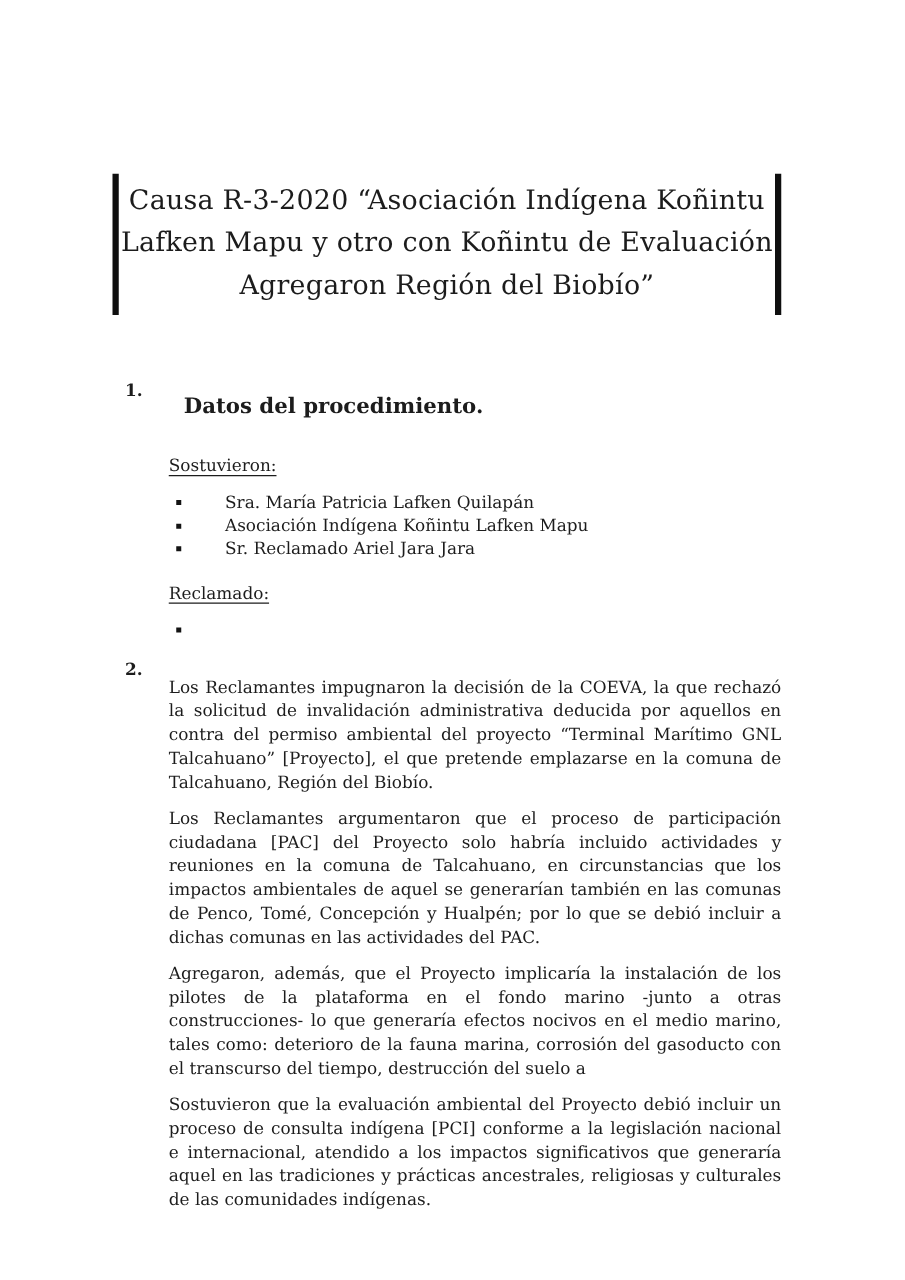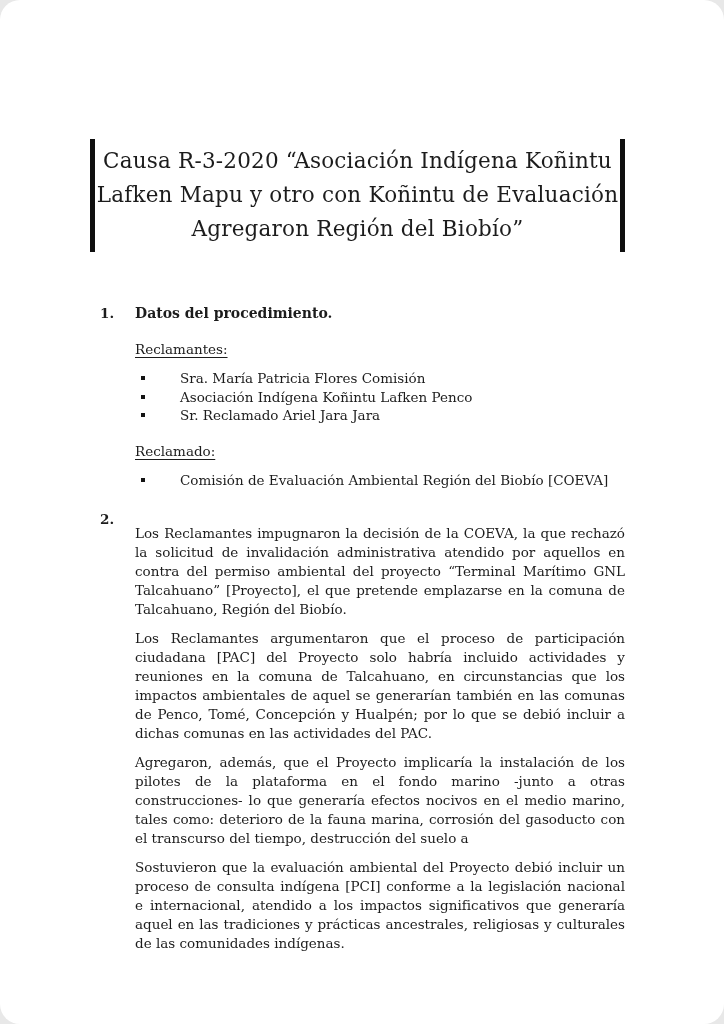--- a/index.html
+++ b/index.html
@@ -9,21 +9,20 @@
   }
   .page {
     position: relative;
     width: 724px;
     height: 1024px;
     margin: 0 auto;
     background: #ffffff;
     color: #1c1c1c;
     font-family: "DejaVu Serif", "Liberation Serif", serif;
     overflow: hidden;
-    border-radius: 20px;
   }
 
   
   .title-block {
     position: absolute;
     left: 90px;
     top: 139px;
     width: 535px;
     display: flex;
     align-items: stretch;
@@ -58,22 +57,22 @@
     display: grid;
     grid-template-columns: 35px 1fr;
   }
   .sec + .sec { margin-top: 21px; }
   .sec-num {
     grid-column: 1;
     font-weight: bold;
   }
   .sec-heading {
     grid-column: 2;
-    margin: 0;
-    font-size: 14px;
+    margin: 12px;
+    font-size: 17px;
     font-weight: bold;
     line-height: 19px;
     text-align: justify;
   }
   .sec-body { grid-column: 2; }
 
   .party-label {
     margin: 17px 0 10px;
     text-decoration: underline;
     text-underline-offset: 3px;
@@ -119,55 +118,54 @@
 
   <main class="content">
 
     <section class="sec">
       <span class="sec-num">1.</span>
       <h2 class="sec-heading">Datos del procedimiento.</h2>
 
       <div class="sec-body">
 
         <div class="party-group">
-          <div class="party-label">Reclamantes:</div>
+          <div class="party-label">Sostuvieron:</div>
           <ul class="party-list">
             <li class="party-item">
               <span class="sq"></span>
-              <span>Sra. María Patricia Flores Comisión</span>
+              <span>Sra. María Patricia Lafken Quilapán</span>
             </li>
             <li class="party-item">
               <span class="sq"></span>
-              <span>Asociación Indígena Koñintu Lafken Penco</span>
+              <span>Asociación Indígena Koñintu Lafken Mapu</span>
             </li>
             <li class="party-item">
               <span class="sq"></span>
               <span>Sr. Reclamado Ariel Jara Jara</span>
             </li>
           </ul>
         </div>
 
         <div class="party-group">
           <div class="party-label">Reclamado:</div>
           <ul class="party-list">
             <li class="party-item">
               <span class="sq"></span>
-              <span>Comisión de Evaluación Ambiental Región del Biobío [COEVA]</span>
             </li>
           </ul>
         </div>
 
       </div>
     </section>
 
     <section class="sec">
       <span class="sec-num">2.</span>
 
       <div class="sec-body paras">
-        <p class="para">Los Reclamantes impugnaron la decisión de la COEVA, la que rechazó la solicitud de invalidación administrativa atendido por aquellos en contra del permiso ambiental del proyecto “Terminal Marítimo GNL Talcahuano” [Proyecto], el que pretende emplazarse en la comuna de Talcahuano, Región del Biobío.</p>
+        <p class="para">Los Reclamantes impugnaron la decisión de la COEVA, la que rechazó la solicitud de invalidación administrativa deducida por aquellos en contra del permiso ambiental del proyecto “Terminal Marítimo GNL Talcahuano” [Proyecto], el que pretende emplazarse en la comuna de Talcahuano, Región del Biobío.</p>
         <p class="para">Los Reclamantes argumentaron que el proceso de participación ciudadana [PAC] del Proyecto solo habría incluido actividades y reuniones en la comuna de Talcahuano, en circunstancias que los impactos ambientales de aquel se generarían también en las comunas de Penco, Tomé, Concepción y Hualpén; por lo que se debió incluir a dichas comunas en las actividades del PAC.</p>
         <p class="para">Agregaron, además, que el Proyecto implicaría la instalación de los pilotes de la plataforma en el fondo marino -junto a otras construcciones- lo que generaría efectos nocivos en el medio marino, tales como: deterioro de la fauna marina, corrosión del gasoducto con el transcurso del tiempo, destrucción del suelo a</p>
         <p class="para">Sostuvieron que la evaluación ambiental del Proyecto debió incluir un proceso de consulta indígena [PCI] conforme a la legislación nacional e internacional, atendido a los impactos significativos que generaría aquel en las tradiciones y prácticas ancestrales, religiosas y culturales de las comunidades indígenas.</p>
       </div>
     </section>
 
   </main>
 </div>
 
 </body></html>

